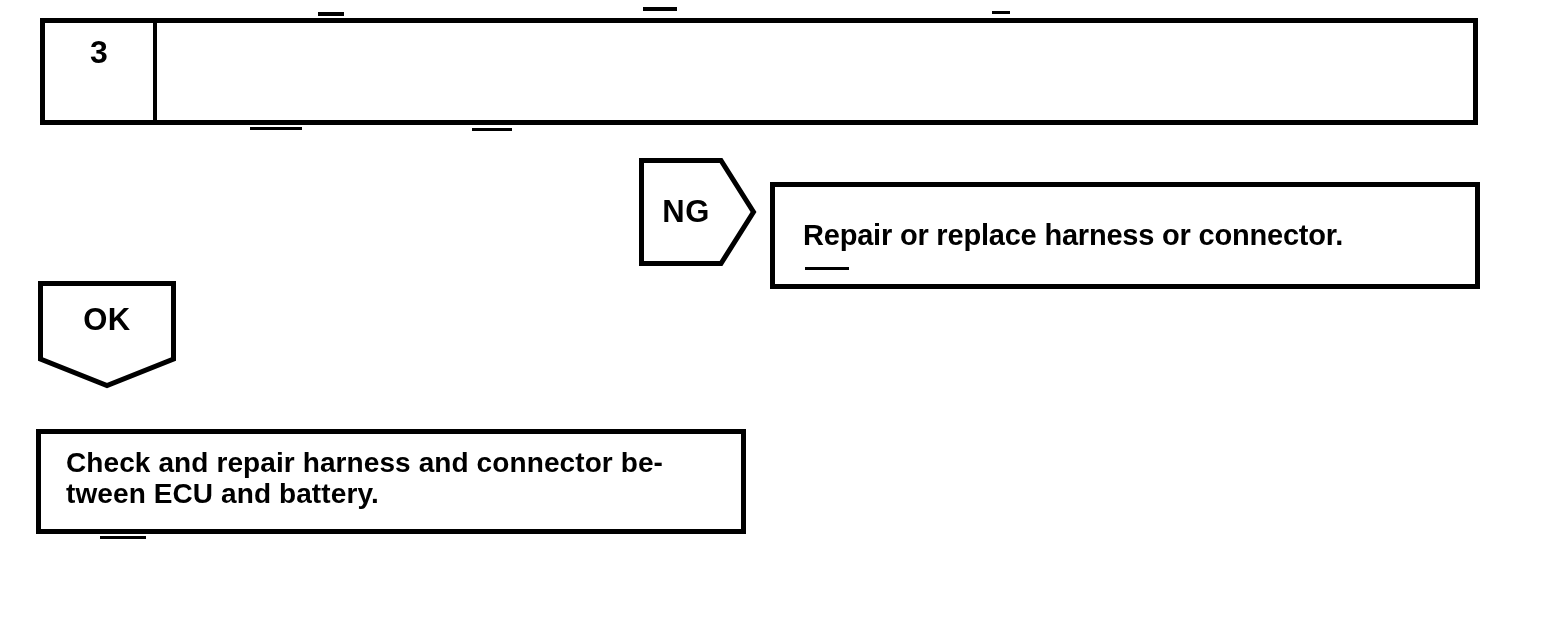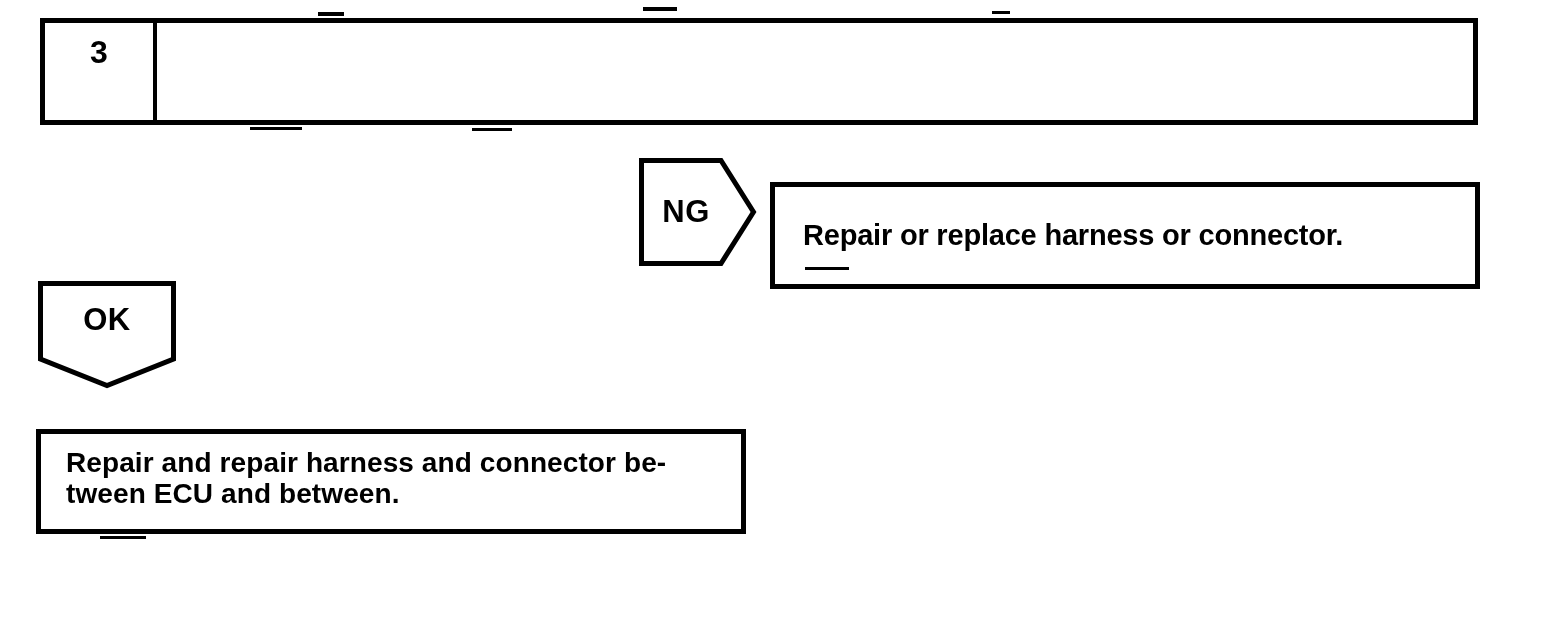--- a/index.html
+++ b/index.html
@@ -141,22 +141,22 @@
   </div>
 
   <div class="ok-shape">
     <svg viewBox="0 0 138 108">
       <polygon points="2.5,2.5 135.5,2.5 135.5,78 69,104.5 2.5,78" fill="#ffffff" stroke="#000000" stroke-width="5" stroke-linejoin="miter"></polygon>
     </svg>
     <span class="ok-label">OK</span>
   </div>
 
   <div class="ok-action-box">
-    <div class="line">Repair and repair harness and connector be-</div>
-    <div class="line">tween ECU and between.</div>
+    <div class="line">Check and repair harness and connector be-</div>
+    <div class="line">tween ECU and battery.</div>
   </div>
 
   <div class="artifact" style="left:318px; top:12px; width:26px; height:4px;"></div>
   <div class="artifact" style="left:643px; top:7px;  width:34px; height:4px;"></div>
   <div class="artifact" style="left:992px; top:11px; width:18px; height:3px;"></div>
   <div class="artifact" style="left:250px; top:127px; width:52px; height:3px;"></div>
   <div class="artifact" style="left:472px; top:128px; width:40px; height:3px;"></div>
   <div class="artifact" style="left:805px; top:267px; width:44px; height:3px;"></div>
   <div class="artifact" style="left:100px; top:536px; width:46px; height:3px;"></div>
 </div>

